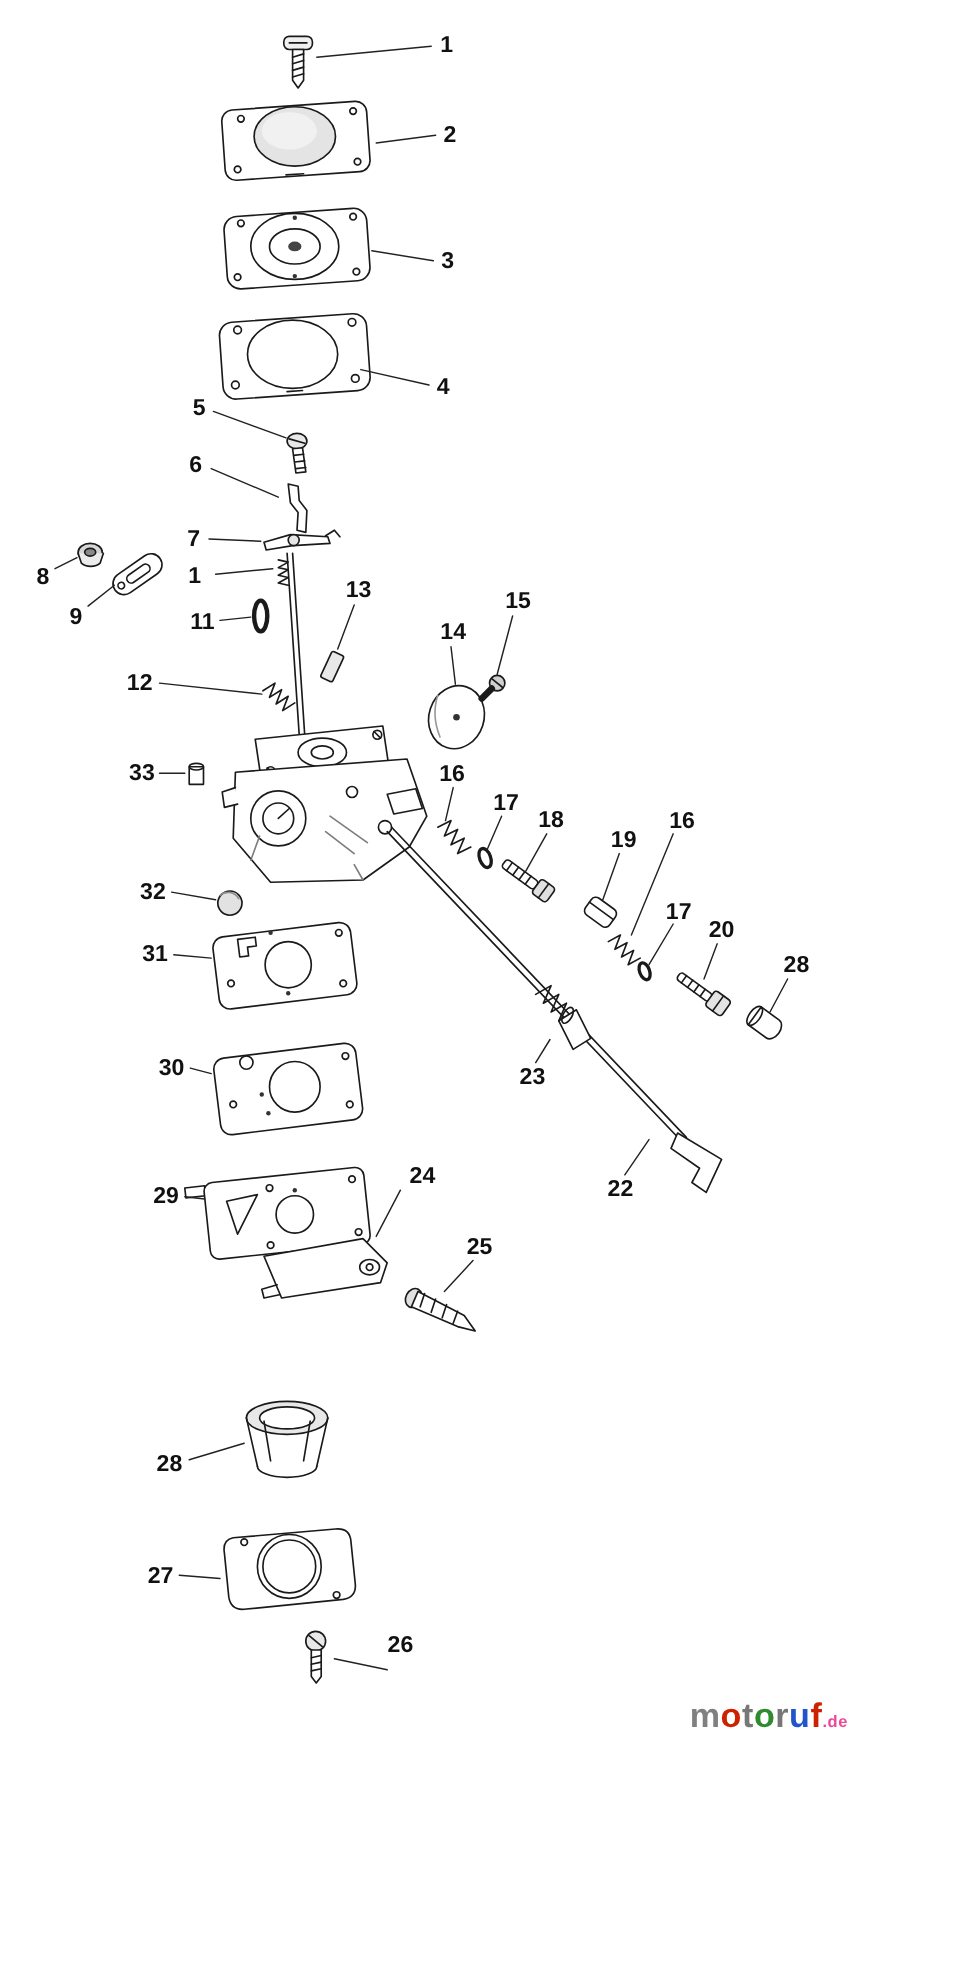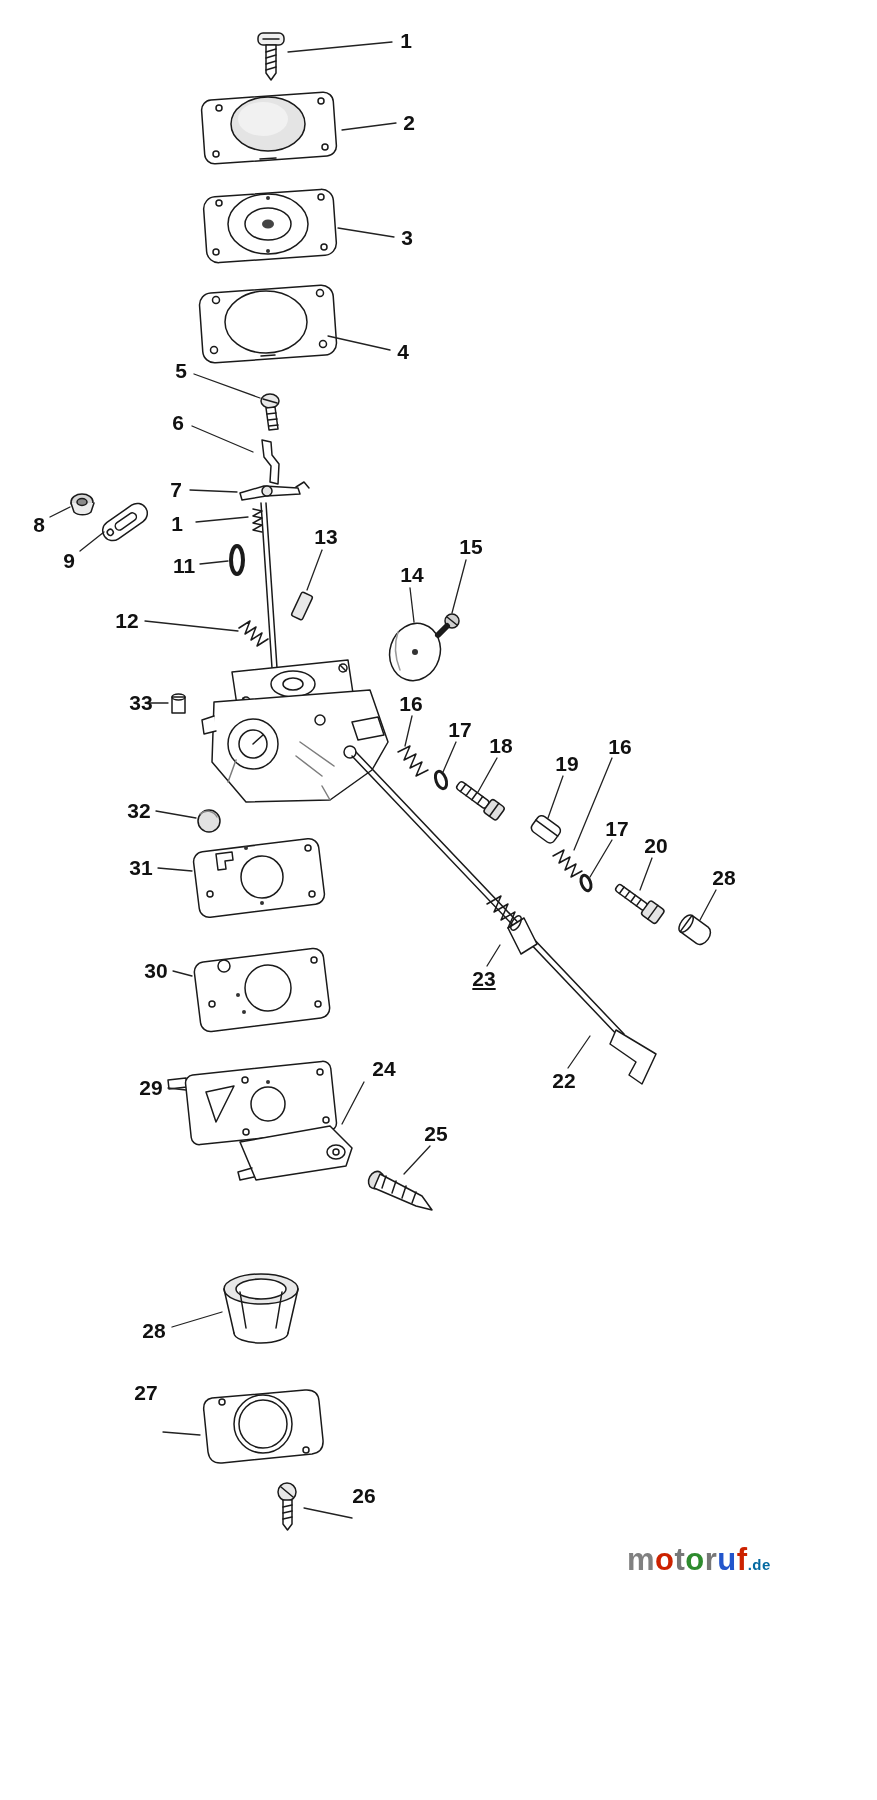--- a/index.html
+++ b/index.html
@@ -21,21 +21,21 @@
   }
   .logo{
     position:absolute;
     left:627px;top:1542px;
     font:bold 31px "Liberation Sans",sans-serif;
     letter-spacing:0.5px;
     cursor:pointer;
   }
   .logo .suffix{
     font:bold 15px "Liberation Sans",sans-serif;
-    color:#0369a1;
+    color:#ec4899;
     vertical-align:baseline;
   }
 </style>
 </head>
 <body>
 
 <div id="canvas">
 
   <svg id="drawing" width="877" height="1800" viewBox="0 0 877 1800" xmlns="http://www.w3.org/2000/svg">
 
@@ -365,39 +365,39 @@
       <span class="part-label" style="left: 178px; top: 423px;">6</span>
       <span class="part-label" style="left: 176px; top: 490px;">7</span>
       <span class="part-label" style="left: 39px; top: 525px;">8</span>
       <span class="part-label" style="left: 69px; top: 561px;">9</span>
       <span class="part-label" style="left: 177px; top: 524px;">1</span>
       <span class="part-label" style="left: 184px; top: 566px;">11</span>
       <span class="part-label" style="left: 127px; top: 621px;">12</span>
       <span class="part-label" style="left: 326px; top: 537px;">13</span>
       <span class="part-label" style="left: 388px; top: 575px; margin-left: 24px;">14</span>
       <span class="part-label" style="left: 471px; top: 547px;">15</span>
-      <span class="part-label" style="left: 129px; top: 703px; margin-left: 12px;">33</span>
+      <span class="part-label" style="left: 129px; top: 703px;">33</span>
       <span class="part-label" style="left: 411px; top: 704px;">16</span>
       <span class="part-label" style="left: 460px; top: 730px;">17</span>
       <span class="part-label" style="left: 501px; top: 746px;">18</span>
       <span class="part-label" style="left: 567px; top: 764px;">19</span>
       <span class="part-label" style="left: 620px; top: 747px;">16</span>
       <span class="part-label" style="left: 617px; top: 829px;">17</span>
       <span class="part-label" style="left: 656px; top: 846px;">20</span>
       <span class="part-label" style="left: 724px; top: 878px;">28</span>
-      <span class="part-label" style="left: 484px; top: 979px; text-decoration: underline;">23</span>
+      <span class="part-label" style="left: 484px; top: 979px;">23</span>
       <span class="part-label" style="left: 564px; top: 1081px;">22</span>
       <span class="part-label" style="left: 139px; top: 811px;">32</span>
       <span class="part-label" style="left: 141px; top: 868px;">31</span>
       <span class="part-label" style="left: 156px; top: 971px;">30</span>
       <span class="part-label" style="left: 151px; top: 1088px;">29</span>
       <span class="part-label" style="left: 368px; top: 1069px; margin-left: 16px;">24</span>
       <span class="part-label" style="left: 436px; top: 1134px;">25</span>
       <span class="part-label" style="left: 154px; top: 1331px;">28</span>
-      <span class="part-label" style="left: 146px; top: 1393px;">27</span>
+      <span class="part-label" style="left: 146px; top: 1433px;">27</span>
       <span class="part-label" style="left: 364px; top: 1496px;">26</span>
     </div>
 
   <div class="logo">
     <span><span style="color: rgb(128, 128, 128);">m</span><span style="color: rgb(204, 34, 0);">o</span><span style="color: rgb(119, 119, 119);">t</span><span style="color: rgb(46, 139, 46);">o</span><span style="color: rgb(119, 119, 119);">r</span><span style="color: rgb(34, 85, 204);">u</span><span style="color: rgb(204, 34, 0);">f</span></span><span class="suffix">.de</span>
   </div>
 
 </div>
 
 </body></html>

